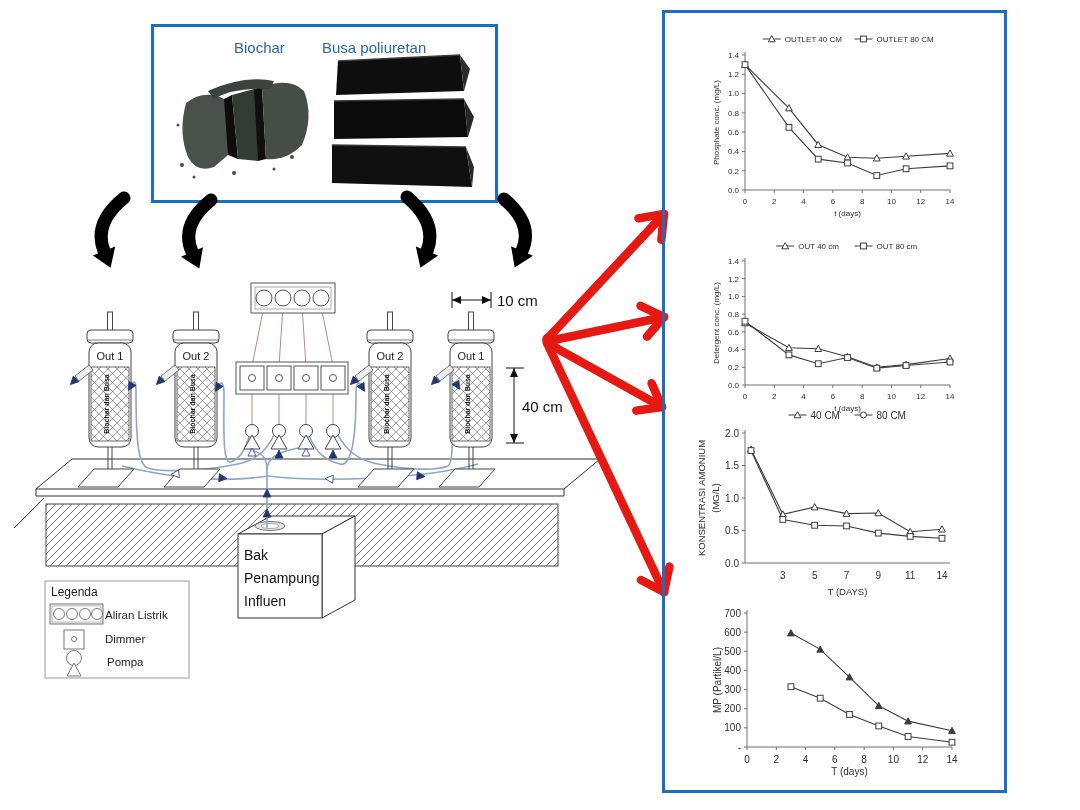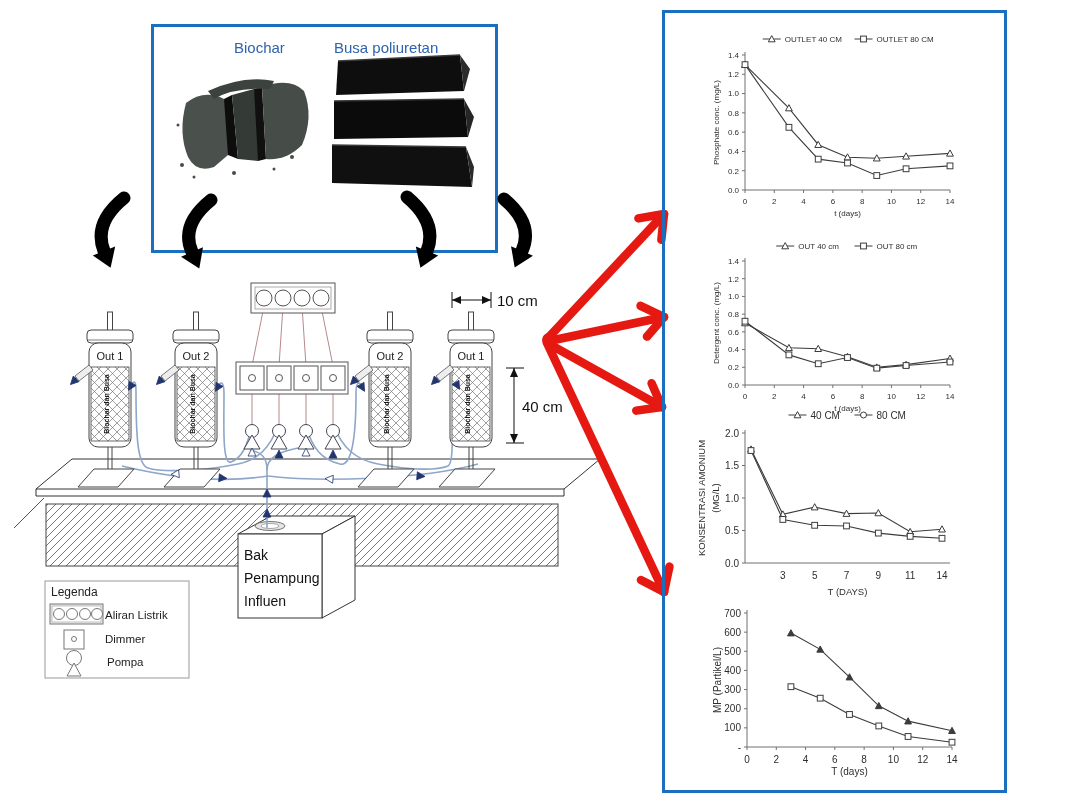--- a/index.html
+++ b/index.html
@@ -1,30 +1,30 @@
 <!DOCTYPE html>
 <html><head>
 <meta charset="utf-8">
 <style>
   html,body{margin:0;padding:0}
   body{width:1080px;height:810px;position:relative;background:#fff;
        font-family:"Liberation Sans",sans-serif;overflow:hidden}
   .abs{position:absolute}
   svg text{font-family:"Liberation Sans",sans-serif}
-  .top-box{left:151px;top:24px;width:347px;height:229px;border:3px solid #1b6fc1;box-sizing:border-box}
+  .top-box{left:151px;top:24px;width:347px;height:179px;border:3px solid #1b6fc1;box-sizing:border-box}
   .mat-label{position:absolute;top:12px;font-size:15px;color:#2e63ad}
   .panel{left:662px;top:10px;width:345px;height:783px;border:3px solid #1b6fc1;box-sizing:border-box}
   .chart-block{position:absolute;left:2px}
 </style>
 </head>
 <body>
 
 <div class="abs top-box">
   <span class="mat-label" style="left:80px">Biochar</span>
-  <span class="mat-label" style="left:180px">Busa poliuretan</span>
+  <span class="mat-label" style="left:168px">Busa poliuretan</span>
 
   <svg class="abs" style="left:20px;top:38px" width="150" height="120" viewBox="0 0 150 120">
     <path d="M12,38 Q4,68 14,92 Q22,108 40,102 L54,90 Q60,56 50,34 Q30,24 12,38 Z" fill="#4a514c"></path>
     <path d="M50,34 L58,30 L64,94 L54,90 Z" fill="#0d0d0d"></path>
     <path d="M58,30 L80,24 Q90,58 84,96 L64,94 Z" fill="#343b36"></path>
     <path d="M80,24 L88,22 L92,94 L84,96 Z" fill="#101010"></path>
     <path d="M88,22 Q116,12 130,26 Q140,52 128,80 Q112,96 92,94 Z" fill="#464d48"></path>
     <path d="M34,26 Q70,10 100,16 L96,24 Q60,22 40,34 Z" fill="#3c423d"></path>
     <circle cx="8" cy="100" r="2" fill="#4a4a4a"></circle>
       <circle cx="20" cy="112" r="1.5" fill="#4a4a4a"></circle>

